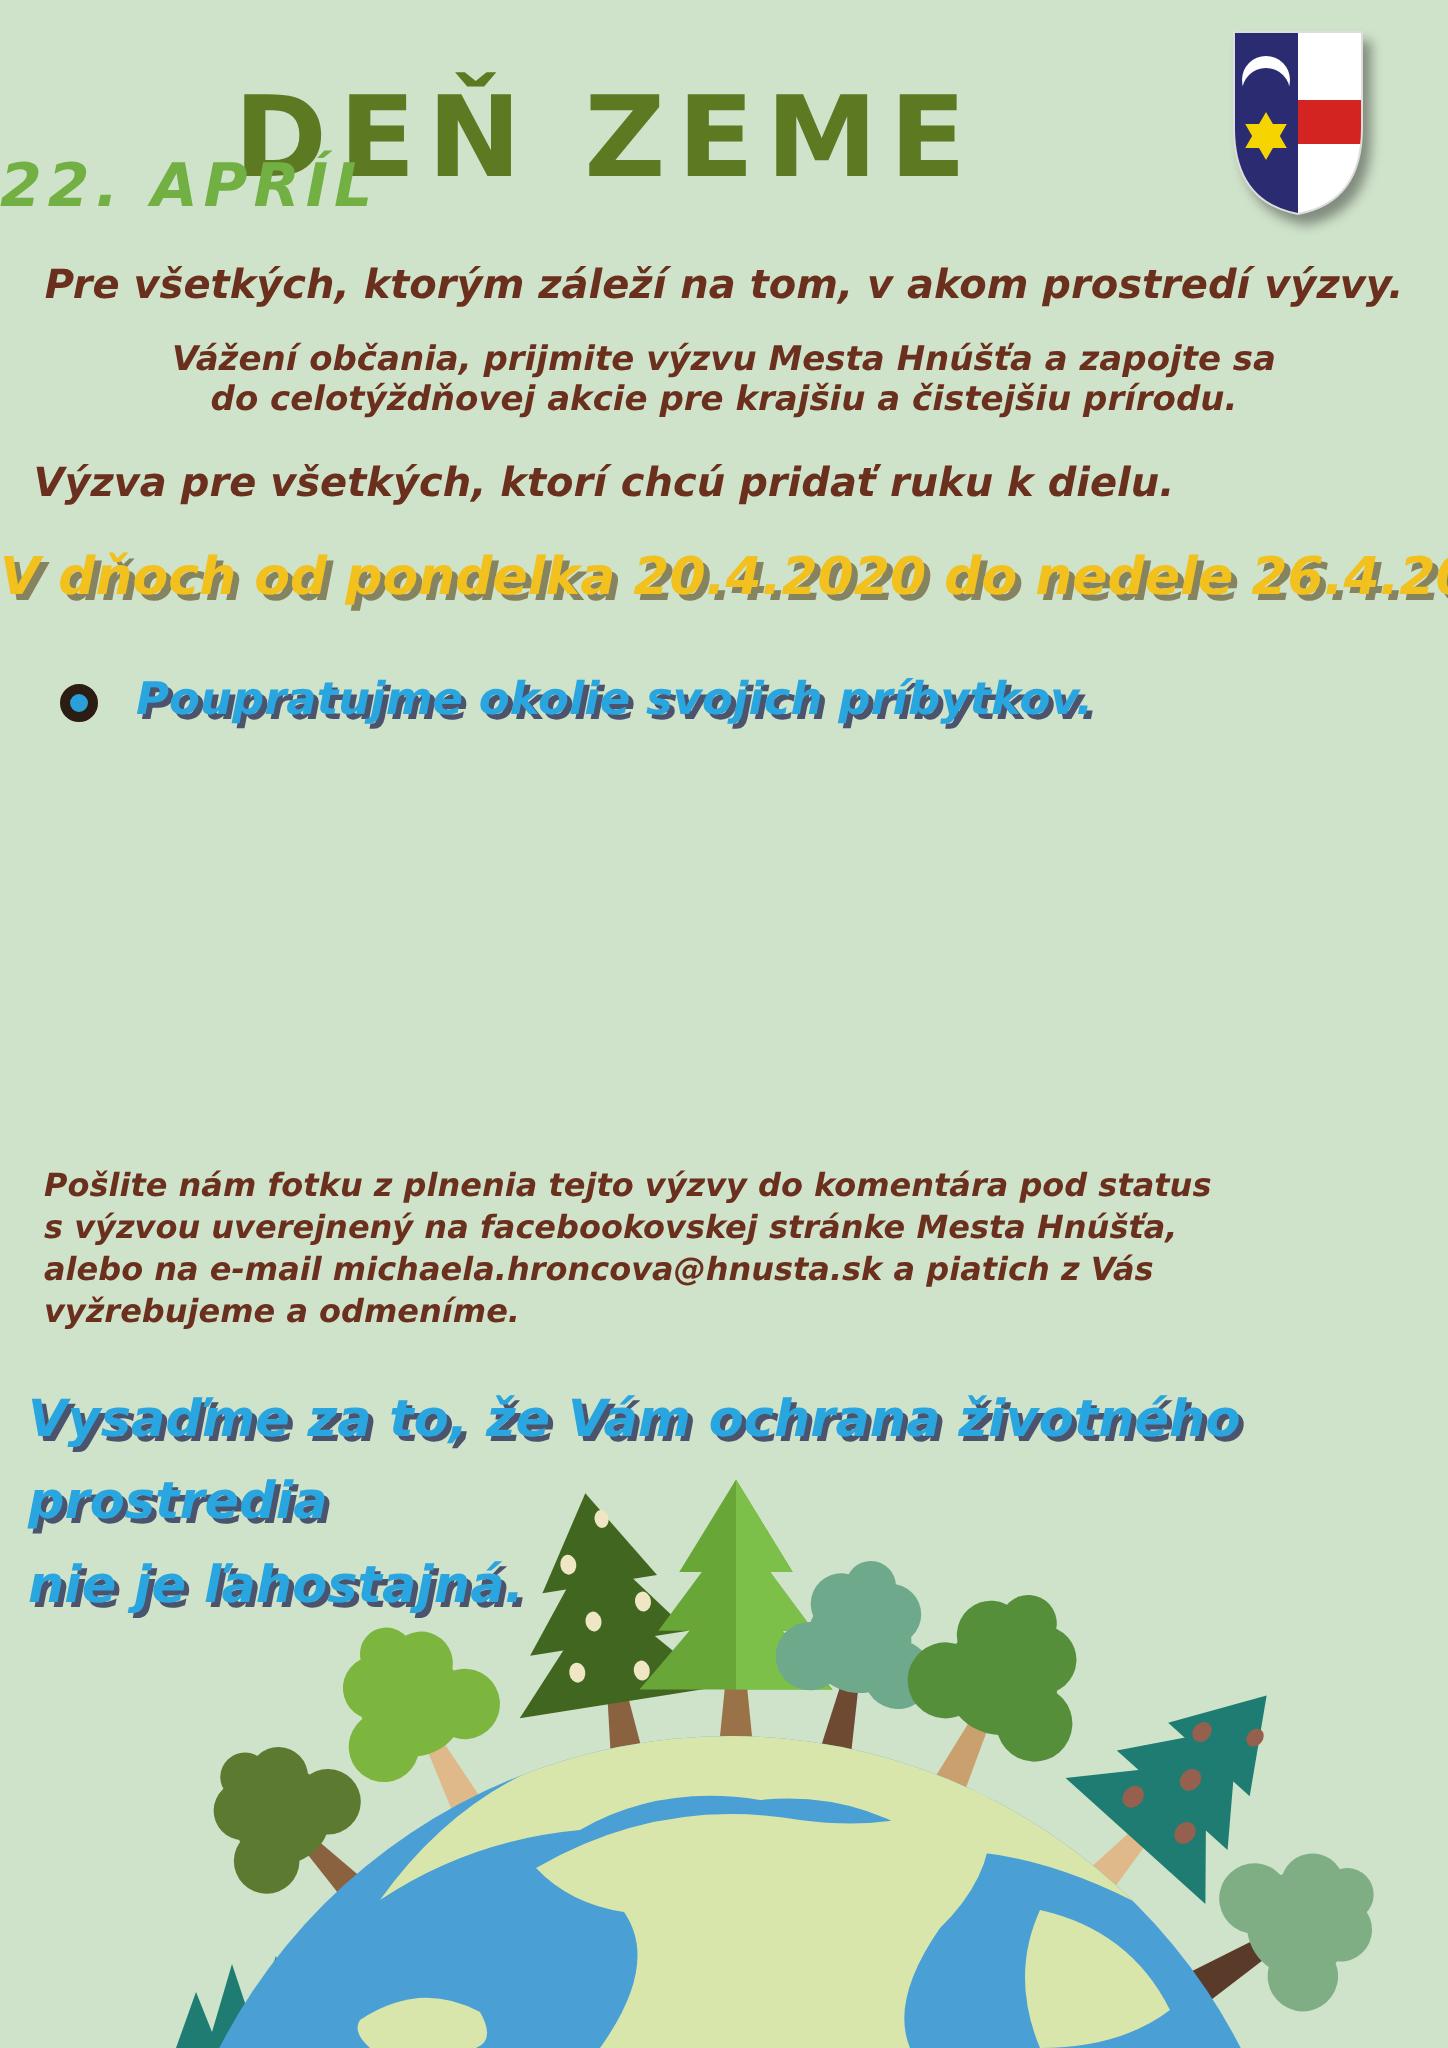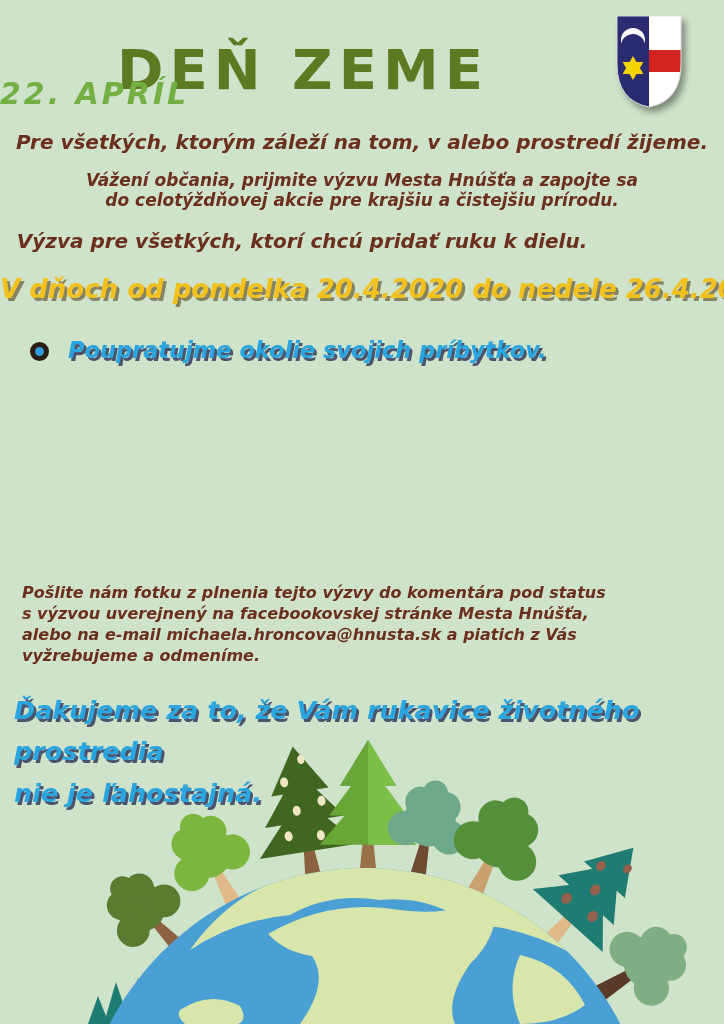--- a/index.html
+++ b/index.html
@@ -79,40 +79,40 @@
       <circle cx="23" cy="36" r="12" fill="#2b2b72"></circle>
     </g>
     <g fill="#f5d400">
       <polygon points="23,46 33.4,64 12.6,64"></polygon>
       <polygon points="23,70 33.4,52 12.6,52"></polygon>
     </g>
   </g>
   <path d="M7,6 H71 V54 Q71 91 39 97 Q7 91 7 54 Z" fill="none" stroke="#ddd" stroke-width="1"></path>
 </svg>
 
-<div class="abs brown intro">Pre všetkých, ktorým záleží na tom, v alebo prostredí žijeme.</div>
+<div class="abs brown intro">Pre všetkých, ktorým záleží na tom, v akom prostredí výzvy.</div>
 <div class="abs brown appeal">Vážení občania, prijmite výzvu Mesta Hnúšťa a zapojte sa
 do celotýždňovej akcie pre krajšiu a čistejšiu prírodu.</div>
 <div class="abs brown call">Výzva pre všetkých, ktorí chcú pridať ruku k dielu.</div>
 
 <div class="abs banner">V dňoch od pondelka 20.4.2020 do nedele 26.4.2020</div>
 
 <ul class="abs bullets">
   <li class="b3">
     <span class="marker"></span>
     <span class="blue txt">Poupratujme okolie svojich príbytkov.</span>
   </li>
 </ul>
 
 <div class="abs brown contact">Pošlite nám fotku z plnenia tejto výzvy do komentára pod status
 s výzvou uverejnený na facebookovskej stránke Mesta Hnúšťa,
 alebo na e-mail michaela.hroncova@hnusta.sk a piatich z Vás
 vyžrebujeme a odmeníme.</div>
 
-<div class="abs blue thanks">Ďakujeme za to, že Vám rukavice životného prostredia
+<div class="abs blue thanks">Vysaďme za to, že Vám ochrana životného prostredia
 nie je ľahostajná.</div>
 
 <svg class="abs scene" width="724" height="304" viewBox="0 0 724 304">
   <defs>
     <clipPath id="globeclip">
         <circle cx="365" cy="435" r="287"></circle>
       </clipPath>
   </defs>
 
   <path fill="#1e7c72" d="M88,304 L98,276 L106,296 L116,262 L126,292 L138,258 L148,290 L160,266 L170,296 L182,274 L190,304 Z"></path>

